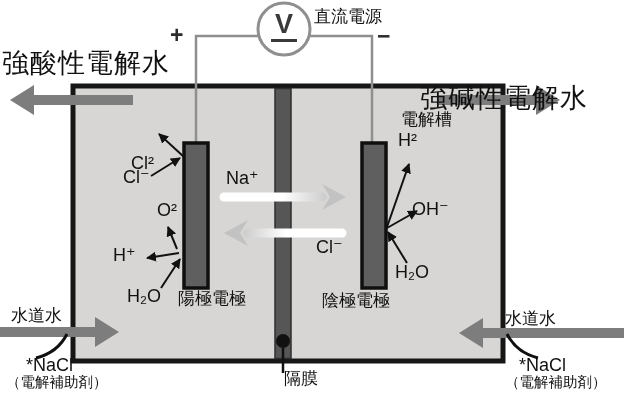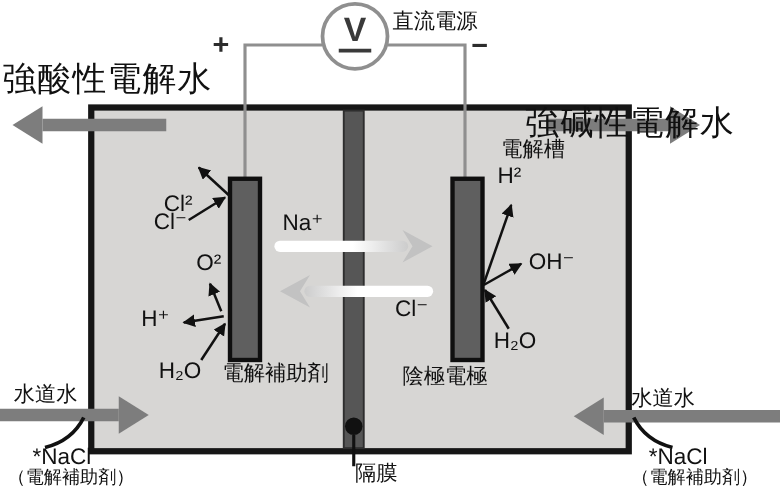--- a/index.html
+++ b/index.html
@@ -99,35 +99,35 @@
 
   <div class="v-sym"><span>V</span></div>
   <div class="lbl t-med" style="left:314px; top:8px;">直流電源</div>
   <div class="lbl t-sign" style="left:170px; top:23px;">+</div>
   <div class="lbl t-sign" style="left:377px; top:24px;">−</div>
 
   <div class="lbl t-big" style="left:2px;   top:49px;">強酸性電解水</div>
   <div class="lbl t-big" style="left:420px; top:48px;margin-top:36px;">強碱性電解水</div>
 
   <div class="lbl t-med" style="left:401px; top:111px;">電解槽</div>
-  <div class="lbl t-med" style="left:178px; top:290px;">電解補助剤</div>
+  <div class="lbl t-med" style="left:178px; top:290px;">陽極電極</div>
   <div class="lbl t-med" style="left:322px; top:292px;text-align:center;">陰極電極</div>
   <div class="lbl t-med" style="left:284px; top:370px;">隔膜</div>
 
   <div class="lbl t-chem" style="left:131px; top:118px;margin-top:36px;">Cl²</div>
   <div class="lbl t-chem" style="left:123px; top:168px;">Cl⁻</div>
   <div class="lbl t-chem" style="left:157px; top:201px;">O²</div>
   <div class="lbl t-chem" style="left:113px; top:246px;">H⁺</div>
   <div class="lbl t-chem" style="left:127px; top:287px;">H₂O</div>
 
   <div class="lbl t-chem" style="left:226px; top:169px;">Na⁺</div>
   <div class="lbl t-chem" style="left:316px; top:238px;">Cl⁻</div>
 
   <div class="lbl t-chem" style="left:398px; top:131px;">H²</div>
-  <div class="lbl t-chem" style="left:423px; top:200px;">OH⁻</div>
+  <div class="lbl t-chem" style="left:412px; top:200px;">OH⁻</div>
   <div class="lbl t-chem" style="left:395px; top:263px;">H₂O</div>
 
   <div class="lbl t-med" style="left:11px;  top:307px;">水道水</div>
   <div class="lbl t-chem" style="left:26px;  top:356px;">*NaCl</div>
   <div class="lbl t-small" style="left:6px;   top:375px;">（電解補助剤）</div>
   <div class="lbl t-med" style="left:505px; top:310px;">水道水</div>
   <div class="lbl t-chem" style="left:519px; top:356px;">*NaCl</div>
   <div class="lbl t-small" style="left:505px; top:375px;">（電解補助剤）</div>
 
 </div>

